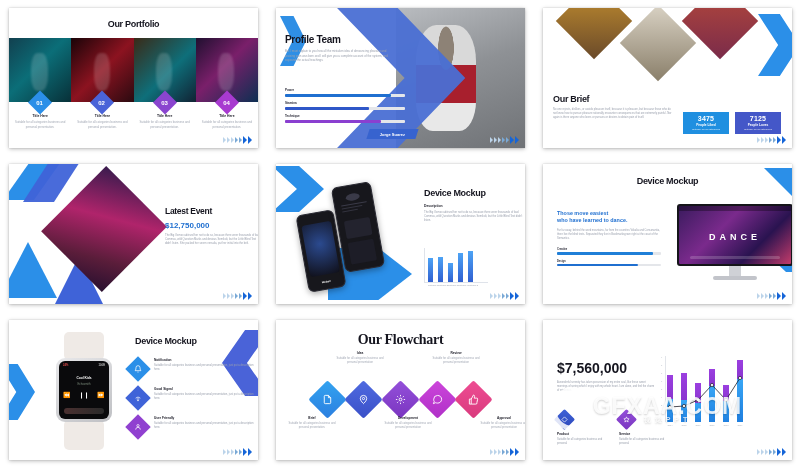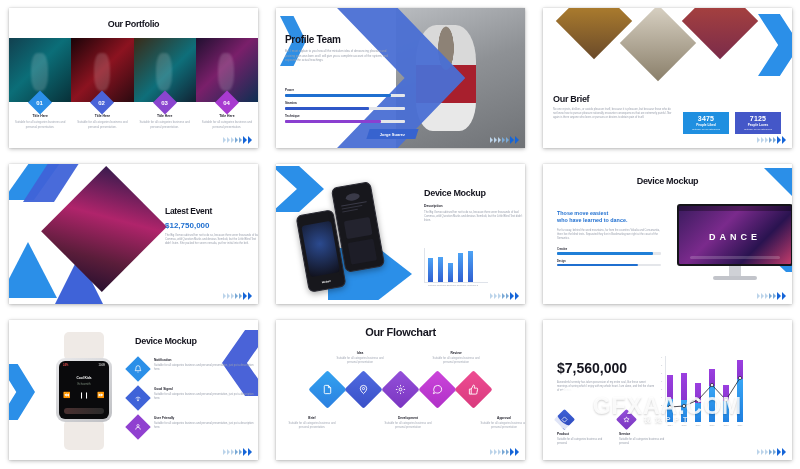--- a/index.html
+++ b/index.html
@@ -554,21 +554,21 @@
           <i class="chev m"></i>
         <i class="chev m"></i>
           <i class="chev d"></i>
         <i class="chev d"></i>
       </div>
     </div>
   </div>
 
   <div class="slide-cell">
     <div class="slide">
-      <div class="title-dark" style="text-align:center;font-size:11px;margin-top:6px;">Our Flowchart</div>
+      <div class="title-dark" style="text-align:center;font-size:14px;margin-top:12px;font-family:Liberation Serif, serif;">Our Flowchart</div>
 
       <div class="flow-row" style="margin-top:38px;">
         <div class="flow-dia" style="background:linear-gradient(135deg,#33a3f0,#2b7fe0);">
           <svg width="11" height="11" viewBox="0 0 24 24" fill="none" stroke="#fff" stroke-width="2">
               <path d="M14 3H7a2 2 0 0 0-2 2v14a2 2 0 0 0 2 2h10a2 2 0 0 0 2-2V8z"></path>
               <path d="M14 3v5h5"></path>
             </svg>
         </div>
         <span class="flow-arrow">›</span>
         <div class="flow-dia" style="background:linear-gradient(135deg,#4f6ae0,#3a50c8);">

